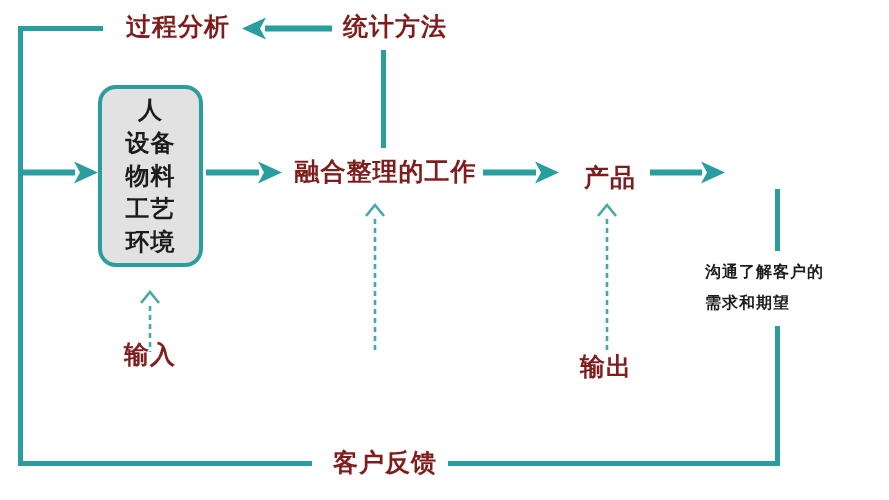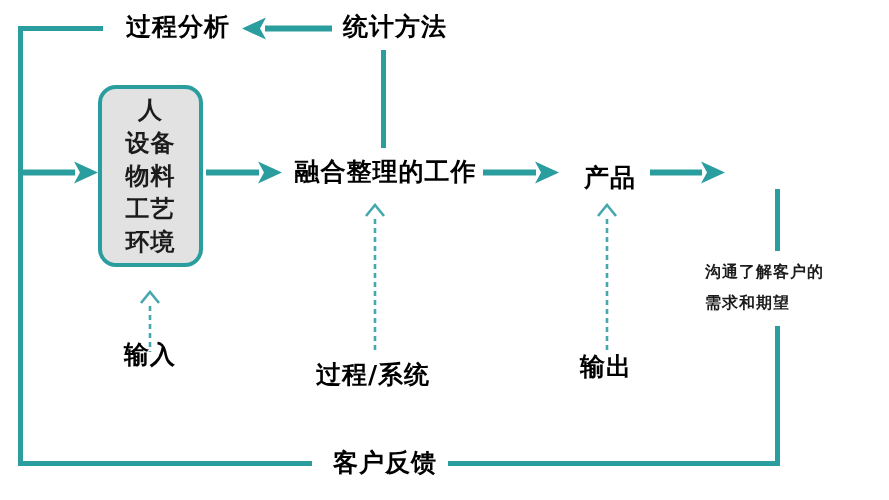--- a/index.html
+++ b/index.html
@@ -4,21 +4,21 @@
 <style>
   html,body{margin:0;padding:0;background:#fff;}
   #stage{
     position:relative;width:889px;height:500px;background:#ffffff;
     font-family:"DejaVu Sans","Liberation Sans",sans-serif;
     color:#1c1c1c;overflow:hidden;
   }
   .tline{position:absolute;background:#2a9d9f;}
   .label{
     position:absolute;font-size:25px;font-weight:700;line-height:30px;
-    text-align:center;white-space:nowrap;color:#000000;
+    text-align:center;white-space:nowrap;color:#7f1d1d;
     letter-spacing:1px;
   }
   .arrow-svg{position:absolute;display:block;}
   .arrow-shaft{stroke:#2a9d9f;stroke-width:6;}
   .arrow-head{fill:#2a9d9f;}
   .dash-line{stroke:#45a8ae;stroke-width:2.6;stroke-dasharray:5 4;fill:none;}
   .dash-head{stroke:#45a8ae;stroke-width:2.6;fill:none;}
   #input-box{
     position:absolute;left:98px;top:85px;width:105px;height:182px;
     box-sizing:border-box;background:#e2e2e2;border:4px solid #2a9d9f;
@@ -98,17 +98,16 @@
   <div class="label" style="left:325px;top:12px;width:140px;">统计方法</div>
   <div class="label" style="left:283px;top:157px;width:205px;">融合整理的工作</div>
   <div class="label" style="left:578px;top:163px;width:64px;">产品</div>
 
   <div id="communicate">
     <div>沟通了解客户的</div>
     <div>需求和期望</div>
   </div>
 
   <div class="label" style="left:118px;top:340px;width:64px;">输入</div>
-  <div class="label" style="left:313px;top:360px;width:120px;">过程/系统</div>
   <div class="label" style="left:574px;top:352px;width:64px;">输出</div>
   <div class="label" style="left:323px;top:448px;width:124px;">客户反馈</div>
 
 </div>
 
 </body></html>

